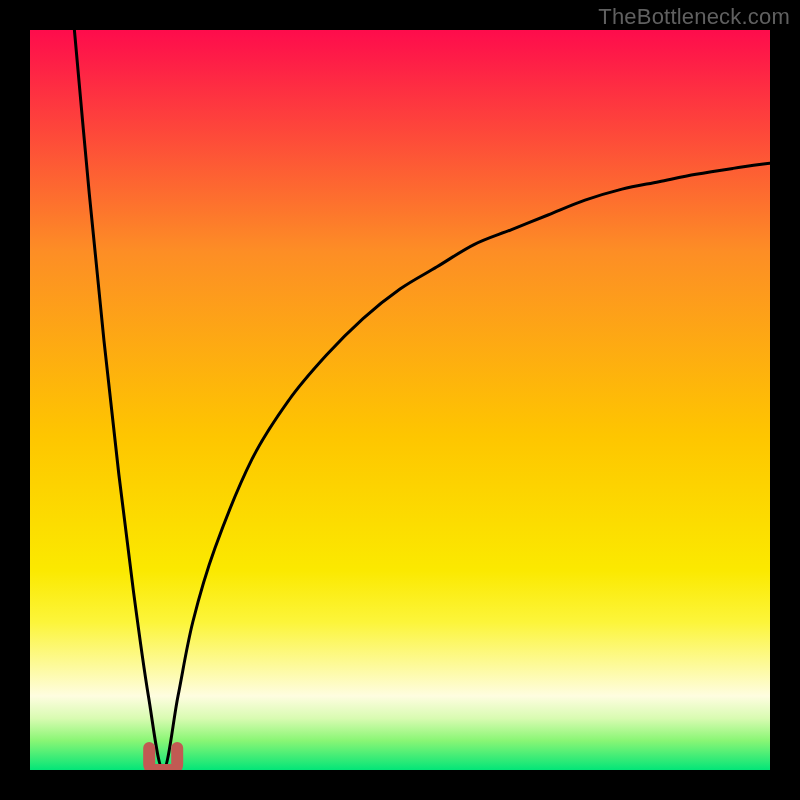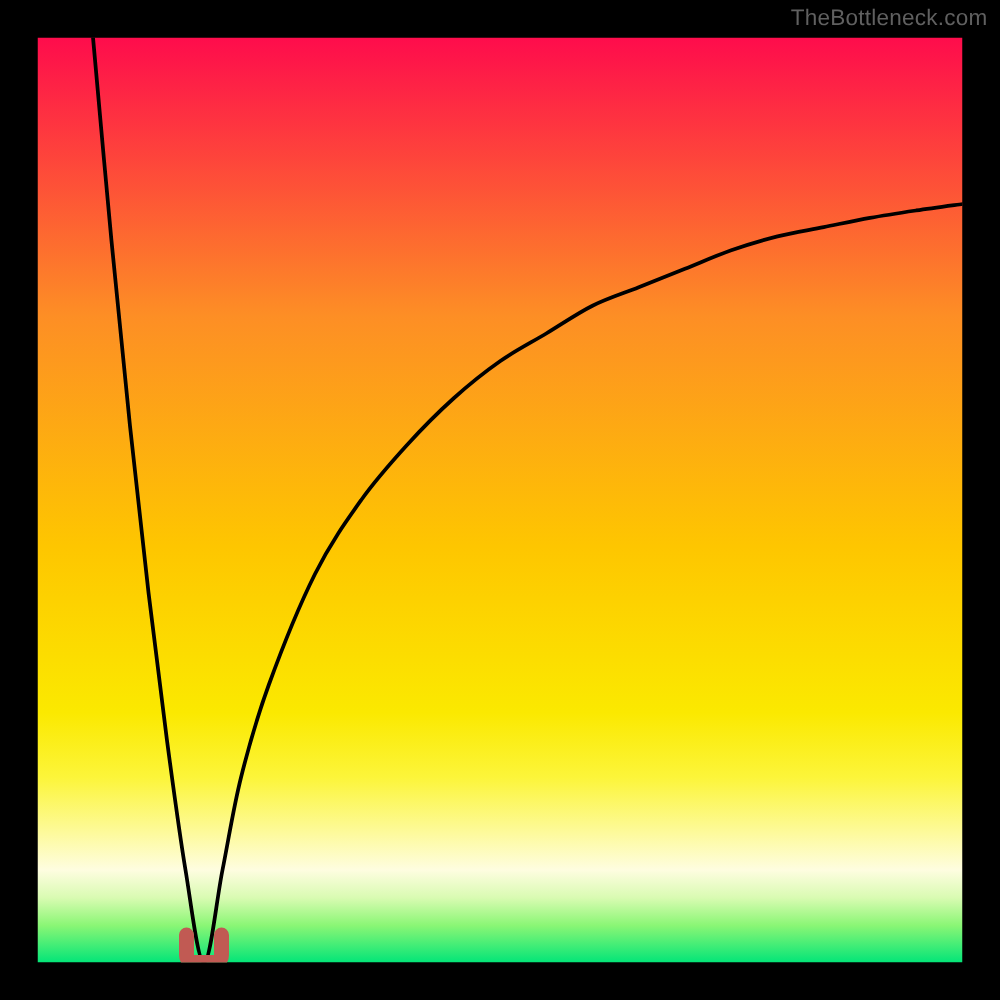--- a/index.html
+++ b/index.html
@@ -24,21 +24,21 @@
     left: 0;
     top: 0;
     width: 740px;
     height: 740px;
   }
   .watermark {
     position: absolute;
     top: 4px;
     right: 10px;
     color: #606060;
-    font-size: 18px;
+    font-size: 22px;
     font-weight: 400;
     letter-spacing: 0.2px;
     z-index: 10;
   }
   svg.curve {
     position: absolute;
     left: 30px;
     top: 30px;
     width: 740px;
     height: 740px;

